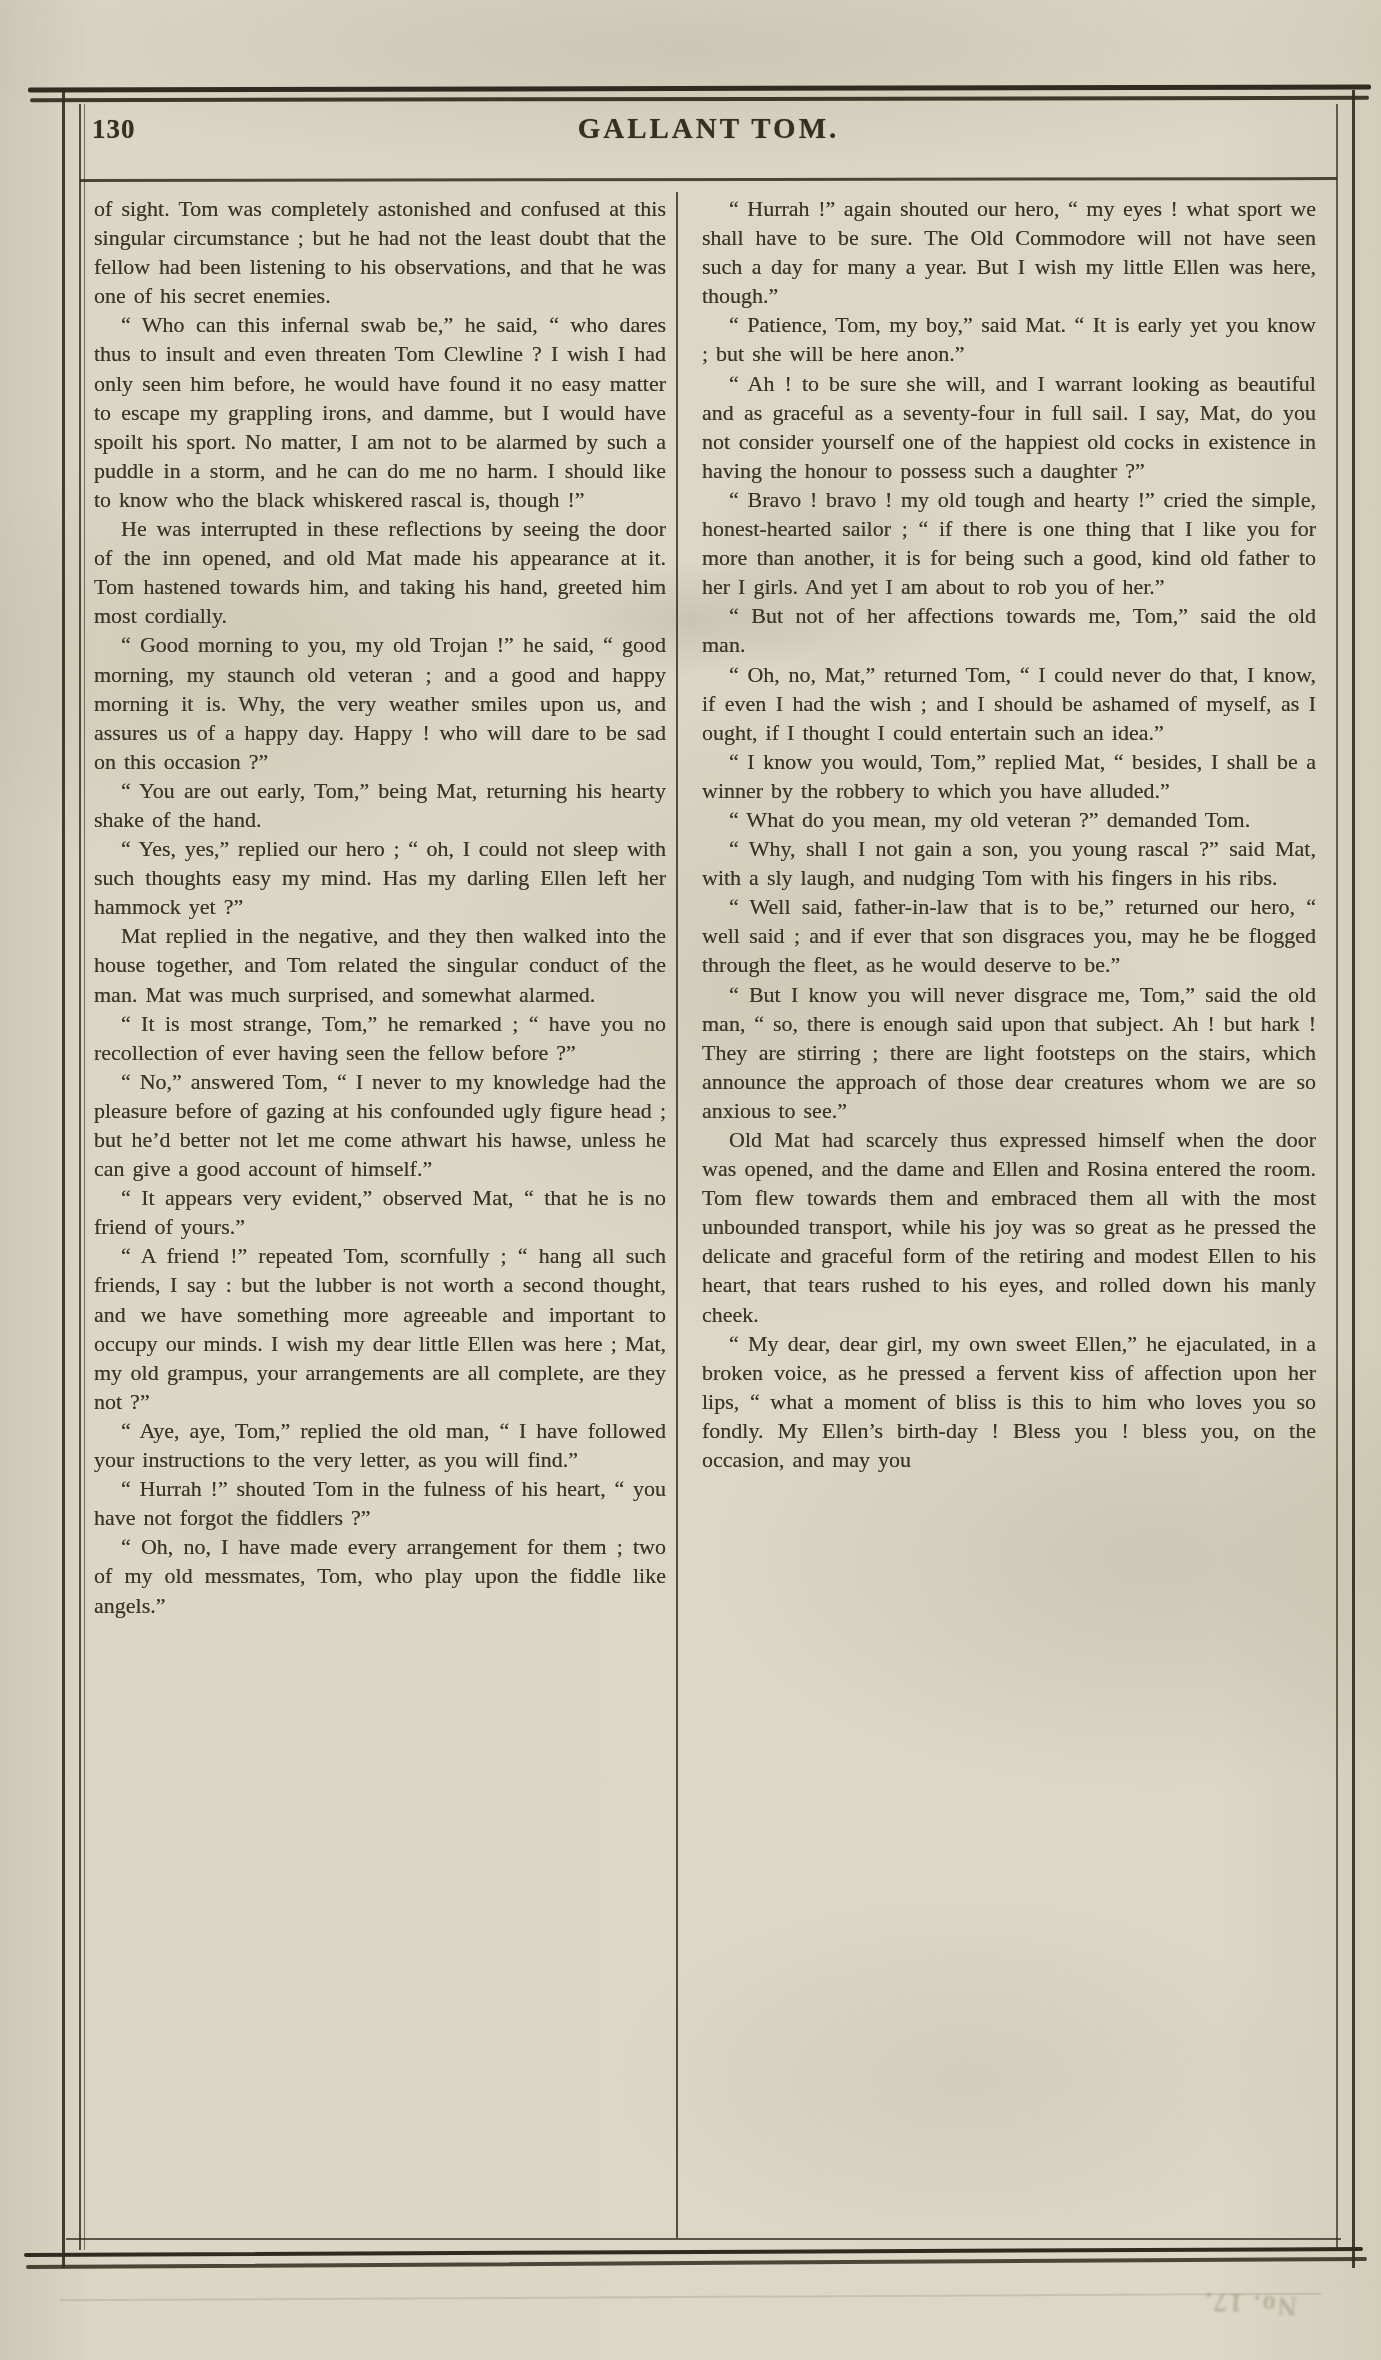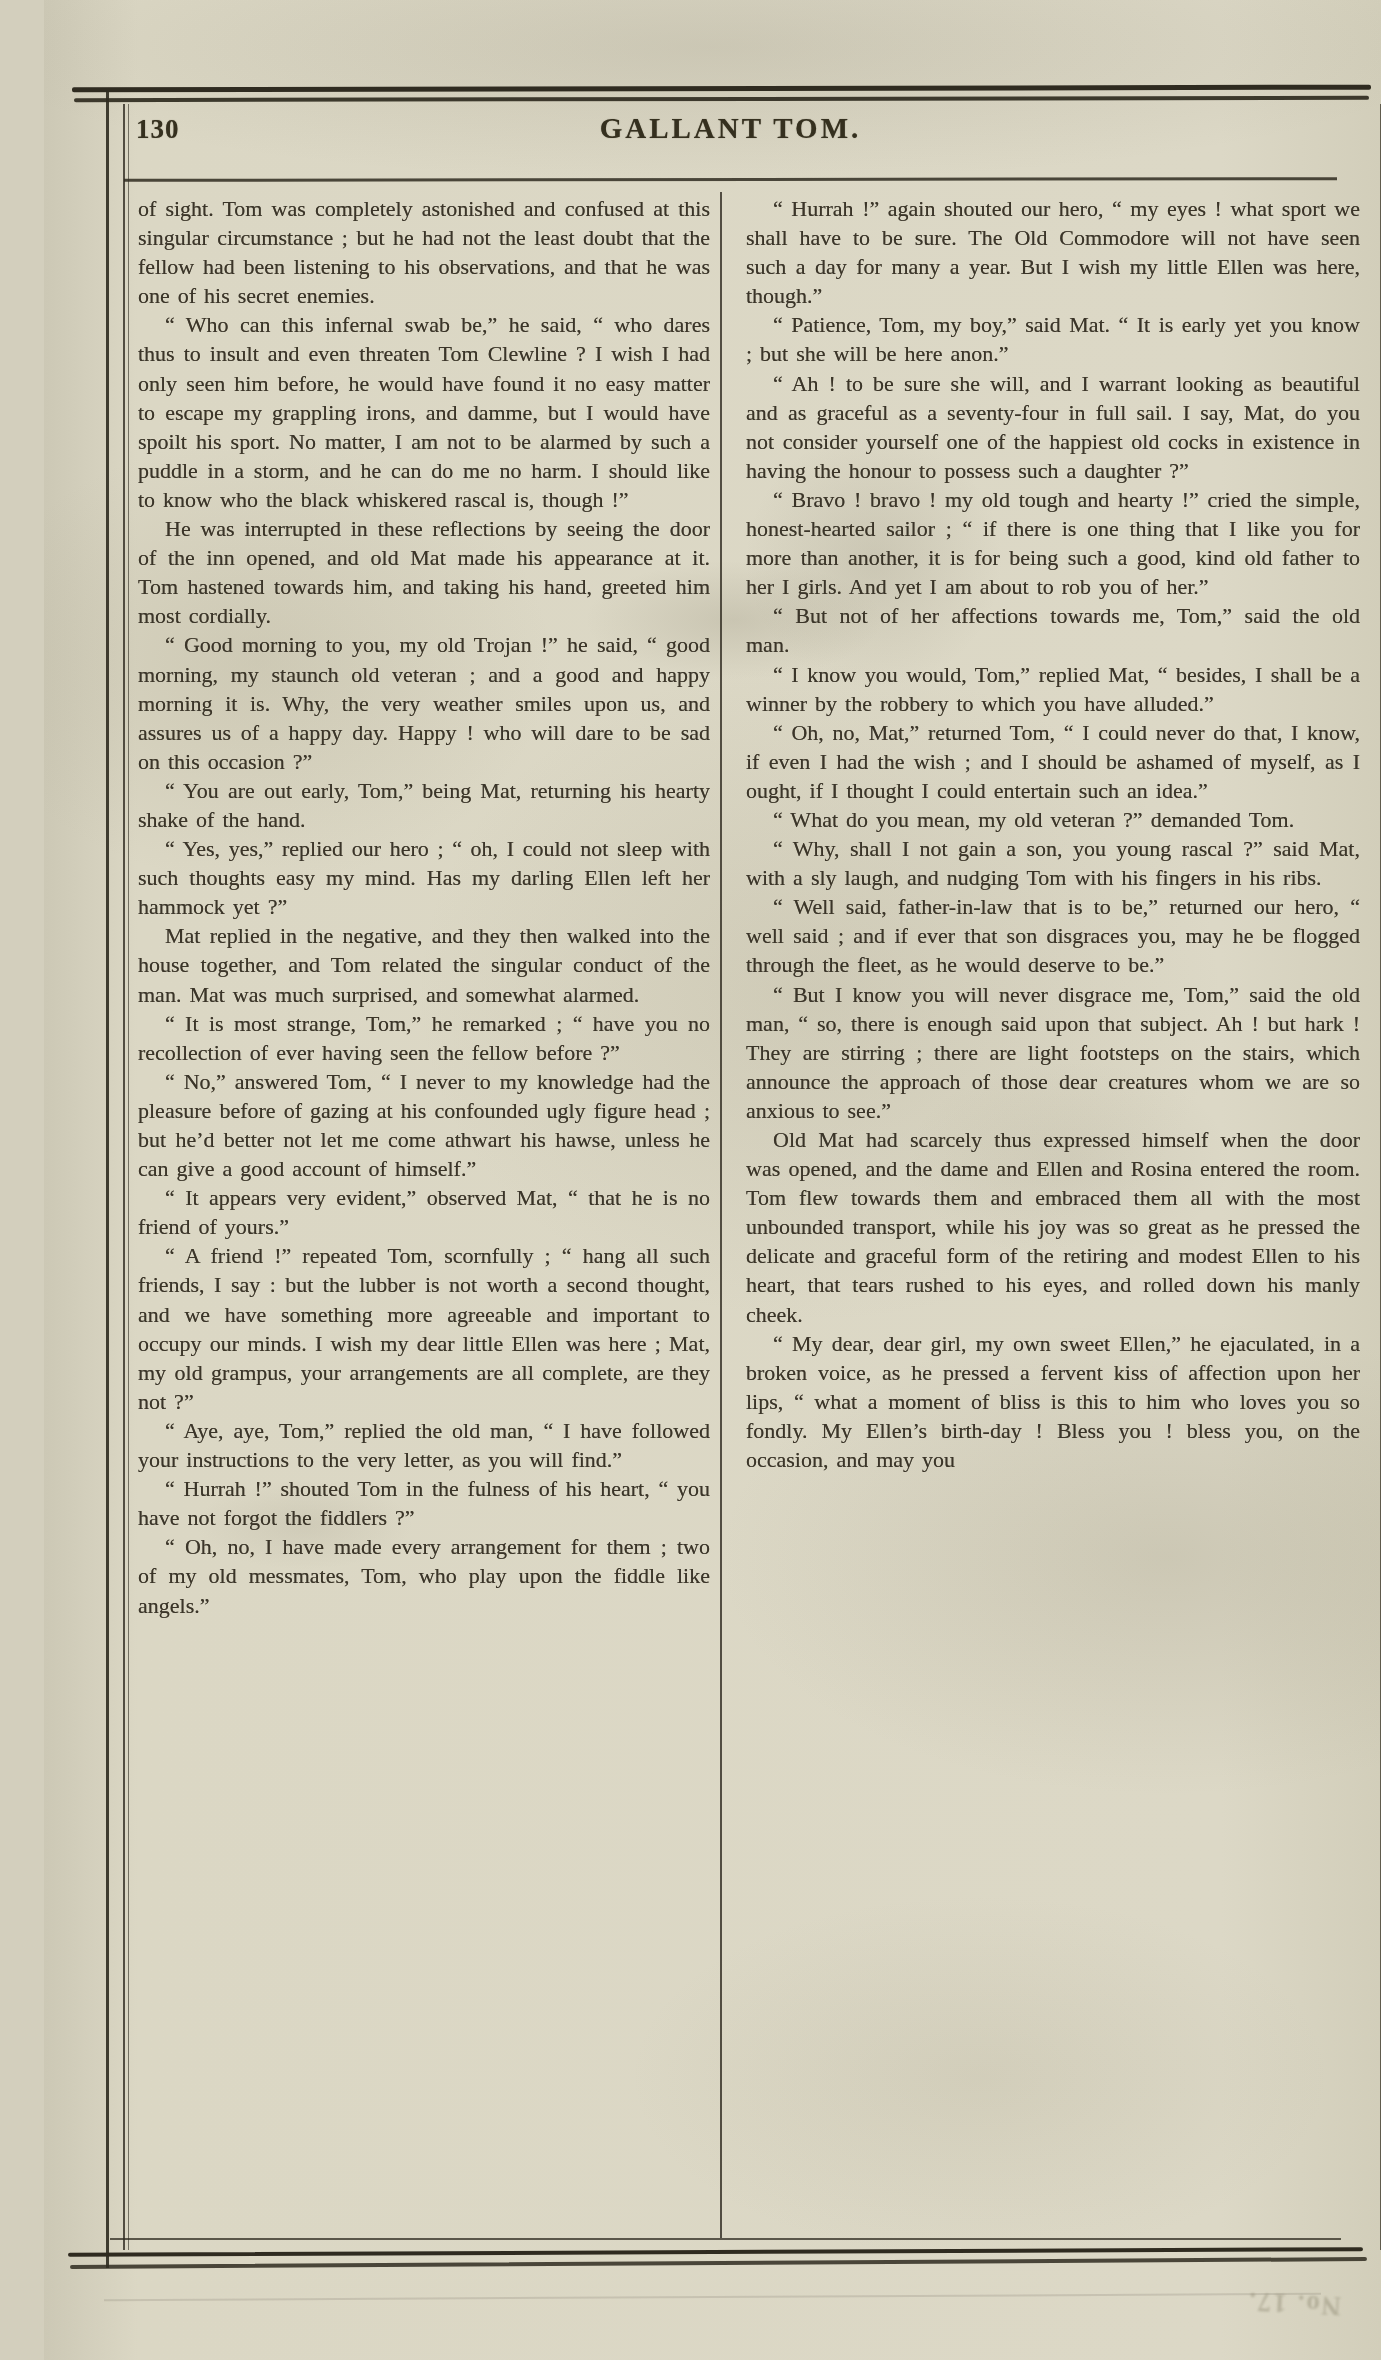--- a/index.html
+++ b/index.html
@@ -12,21 +12,20 @@
     position:absolute;inset:0;
     background-color:#d8d4c2;
     background-image:
       radial-gradient(ellipse 420px 320px at 16% 28%, rgba(156,150,124,0.22), transparent 70%),
       radial-gradient(ellipse 560px 460px at 58% 42%, rgba(148,142,116,0.18), transparent 72%),
       radial-gradient(ellipse 640px 340px at 84% 66%, rgba(140,134,110,0.20), transparent 70%),
       radial-gradient(ellipse 500px 260px at 70% 88%, rgba(150,144,118,0.14), transparent 70%),
       radial-gradient(ellipse 1000px 180px at 50% 2%, rgba(118,112,92,0.16), transparent 75%),
       linear-gradient(90deg,#ccc8b5 0%,#dbd7c4 7%,#dcd8c6 88%,#d2ceba 100%),
       linear-gradient(180deg,#d9d5c3 0%,#d8d4c2 92%,#dedac8 97%,#e0dcca 100%);
-    margin-left: 44px;
   }
   
   .rule{position:absolute;background:#2f2b20;}
   .rule-top-1{left:28px;right:10px;top:86px;height:5px;transform:rotate(-0.12deg);border-radius:2px;}
   .rule-top-2{left:30px;right:12px;top:97px;height:4px;transform:rotate(-0.10deg);border-radius:2px;opacity:.92;}
   .rule-bottom-inner{left:66px;right:40px;top:2238px;height:2px;opacity:.75;}
   .rule-bottom-1{left:24px;right:18px;top:2250px;height:4px;transform:rotate(-0.25deg);border-radius:2px;}
   .rule-bottom-2{left:26px;right:14px;top:2261px;height:4px;transform:rotate(-0.35deg);border-radius:2px;opacity:.85;}
   .rule-bottom-echo{left:60px;right:60px;top:2296px;height:2px;opacity:.12;transform:rotate(-0.3deg);}
   .edge-left-heavy{left:62px;top:90px;height:2178px;width:3px;opacity:.9;}
@@ -111,22 +110,22 @@
         <p class="para">“ Aye, aye, Tom,” replied the old man, “ I have followed your instructions to the very letter, as you will find.”</p>
         <p class="para">“ Hurrah !”  shouted Tom in the fulness of his heart, “ you have not forgot the fiddlers ?”</p>
         <p class="para">“ Oh, no, I have made every arrangement for them ;  two of my old messmates, Tom, who play upon the fiddle like angels.”</p>
       </div>
     <div class="col col-right">
         <p class="para">“ Hurrah !”  again shouted our hero,  “ my eyes !  what sport we shall have to be sure. The Old Commodore will not have seen such a day for many a year.  But I wish my little Ellen was here, though.”</p>
         <p class="para">“ Patience, Tom, my boy,” said Mat.  “ It is early yet you know ;  but she will be here anon.”</p>
         <p class="para">“ Ah ! to be sure she will, and I warrant looking as beautiful and as graceful as a seventy-four in full sail.  I say, Mat, do you not consider yourself one of the happiest old cocks in existence in having the honour to possess such a daughter ?”</p>
         <p class="para">“ Bravo !  bravo !  my old tough and hearty !” cried the simple, honest-hearted sailor ;  “ if there is one thing that I like you for more than another, it is for being such a good, kind old father to her I girls.  And yet I am about to rob you of her.”</p>
         <p class="para">“ But not of her affections towards me, Tom,” said the old man.</p>
+        <p class="para">“ Oh, no, Mat,” returned Tom, “ I could never do that, I know, if even I had the wish ; and I should be ashamed of myself, as I ought, if I thought I could entertain such an idea.”</p>
         <p class="para">“ I know you would, Tom,” replied Mat, “ besides, I shall be a winner by the robbery to which you have alluded.”</p>
-        <p class="para">“ Oh, no, Mat,” returned Tom, “ I could never do that, I know, if even I had the wish ; and I should be ashamed of myself, as I ought, if I thought I could entertain such an idea.”</p>
         <p class="para">“ What do you mean, my old veteran ?” demanded Tom.</p>
         <p class="para">“ Why, shall I not gain a son, you young rascal ?” said Mat, with a sly laugh, and nudging Tom with his fingers in his ribs.</p>
         <p class="para">“ Well said, father-in-law that is to be,” returned our hero, “ well said ;  and if ever that son disgraces you, may he be flogged through the fleet, as he would deserve to be.”</p>
         <p class="para">“ But I know you will never disgrace me, Tom,” said the old man, “ so, there is enough said upon that subject.  Ah !  but hark !  They are stirring ;  there are light footsteps on the stairs, which announce the approach of those dear creatures whom we are so anxious to see.”</p>
         <p class="para">Old Mat had scarcely thus expressed himself when the door was opened, and the dame and Ellen and Rosina entered the room.  Tom flew towards them and embraced them all with the most unbounded transport, while his joy was so great as he pressed the delicate and graceful form of the retiring and modest Ellen to his heart, that tears rushed to his eyes, and rolled down his manly cheek.</p>
         <p class="para">“ My dear, dear girl, my own sweet Ellen,” he ejaculated, in a broken voice, as he pressed a fervent kiss of affection upon her lips, “ what a moment of bliss is this to him who loves you so fondly.  My Ellen’s birth-day !  Bless you !  bless you, on the occasion, and may you</p>
       </div>
   </div>
   <div class="rule column-divider"></div>
 

